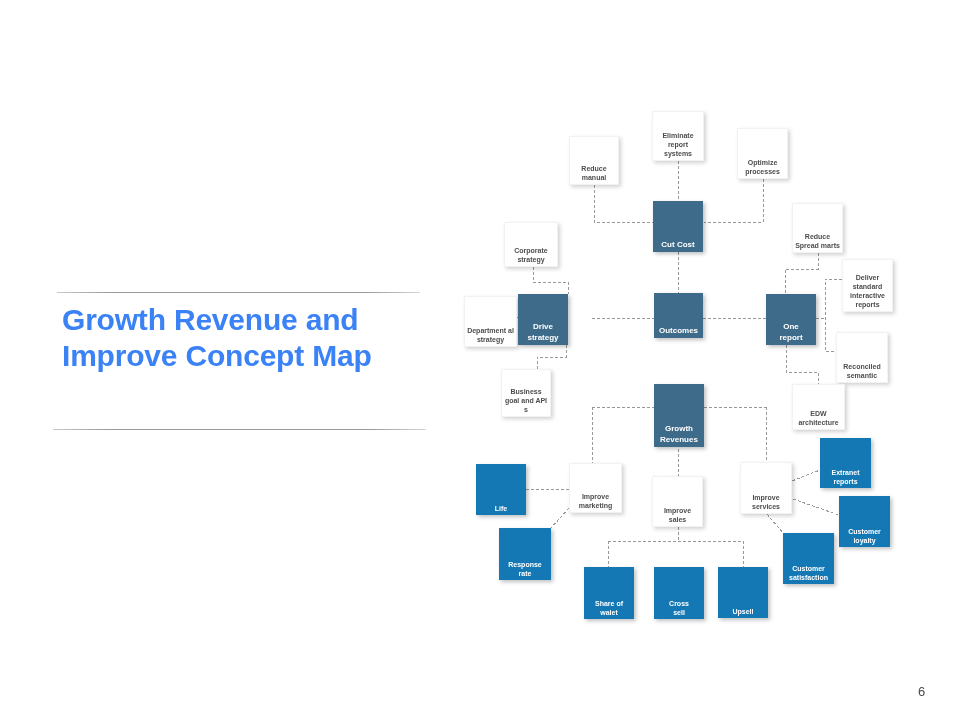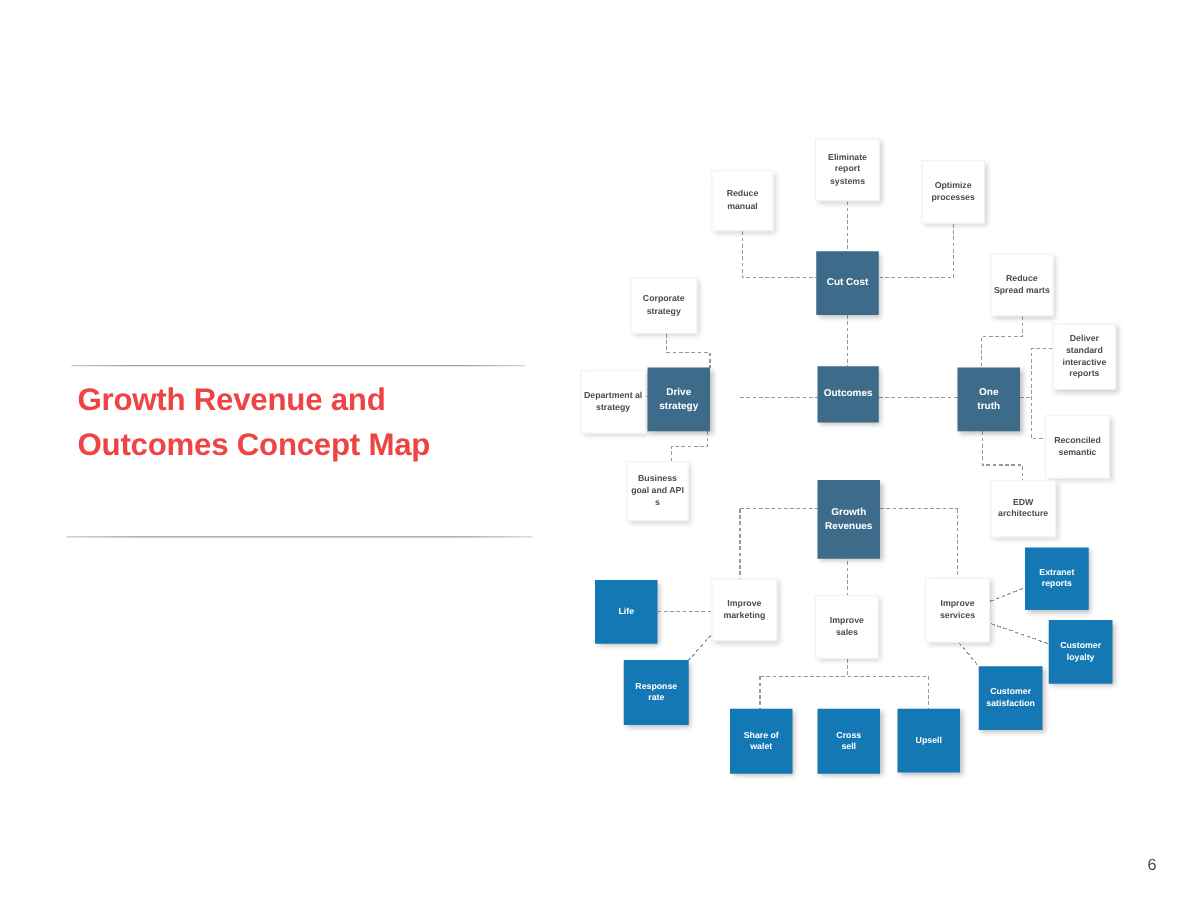--- a/index.html
+++ b/index.html
@@ -14,40 +14,40 @@
   
   .divider {
     position: absolute;
     height: 1px;
     background: linear-gradient(to right, #c9c9c9, #9a9a9a 15%, #9a9a9a 85%, #d5d5d5);
   }
   .divider.top { left: 57px; top: 292px; width: 363px; }
   .divider.bottom { left: 53px; top: 429px; width: 373px; }
   .title {
     position: absolute; left: 62px; top: 302px;
-    font-size: 25px; font-weight: 700; color: #ef4444;
+    font-size: 30px; font-weight: 700; color: #3b82f6;
     line-height: 36px; letter-spacing: -0.2px;
   }
   .subtitle {
     position: absolute; left: 62px; top: 386px; width: 348px;
     font-size: 11px; color: #8f8f8f; line-height: 15px;
   }
   .page-number {
     position: absolute; left: 918px; top: 684px;
     font-size: 13px; color: #4a4a4a;
   }
   
   .diagram { position: absolute; inset: 0; }
   .connectors { position: absolute; left: 0; top: 0; }
   .connectors polyline, .connectors line {
     fill: none; stroke: #999999; stroke-width: 1; stroke-dasharray: 3 2;
   }
   .node {
     position: absolute;
-    display: flex; align-items: center; justify-content: center;
+    display: flex; align-items: flex-end; justify-content: center;
     text-align: center;
     font-size: 7px; font-weight: 700; line-height: 1.3;
     padding: 2px;
   }
   .node.wb {
     background: #ffffff;
     color: #4d4d4d;
     border: 1px solid #f2f2f2;
     box-shadow: 2px 2px 4px rgba(0,0,0,0.18);
   }
@@ -65,21 +65,21 @@
   .node.narrow { padding: 2px 12px; }
 </style>
 </head>
 <body>
 
 <div class="slide">
 
   <div class="divider top"></div>
   <div class="title">
     <div>Growth Revenue and</div>
-    <div>Outcomes Concept Map</div>
+    <div>Improve Concept Map</div>
   </div>
   <div class="divider bottom"></div>
 
   <div class="diagram">
     <svg class="connectors" width="960" height="720" viewBox="0 0 960 720" shape-rendering="crispEdges">
 
       <polyline points="594,185 594,222 653,222"></polyline>
       <polyline points="678,161 678,201"></polyline>
       <polyline points="763,179 763,222 704,222"></polyline>
       <polyline points="678,252 678,293"></polyline>
@@ -158,21 +158,21 @@
     <div class="node db" style="left:653px;top:201px;width:50px;height:51px">
         <span>Cut Cost</span>
       </div>
     <div class="node db" style="left:518px;top:294px;width:50px;height:51px">
         <span>Drive strategy</span>
       </div>
     <div class="node db" style="left:654px;top:293px;width:49px;height:45px">
         <span>Outcomes</span>
       </div>
     <div class="node db narrow" style="left:766px;top:294px;width:50px;height:51px">
-        <span>One truth</span>
+        <span>One report</span>
       </div>
     <div class="node db" style="left:654px;top:384px;width:50px;height:63px">
         <span>Growth Revenues</span>
       </div>
 
     <div class="node bb" style="left:820px;top:438px;width:51px;height:50px">
         <span>Extranet reports</span>
       </div>
     <div class="node bb" style="left:476px;top:464px;width:50px;height:51px">
         <span>Life</span>

